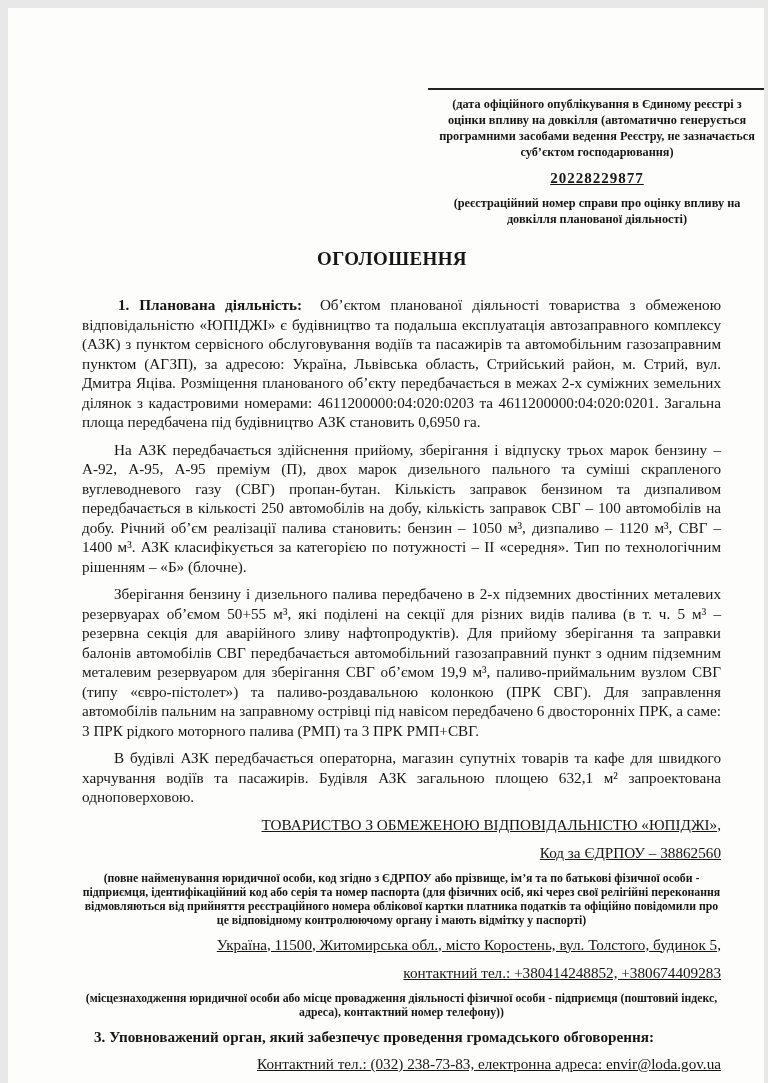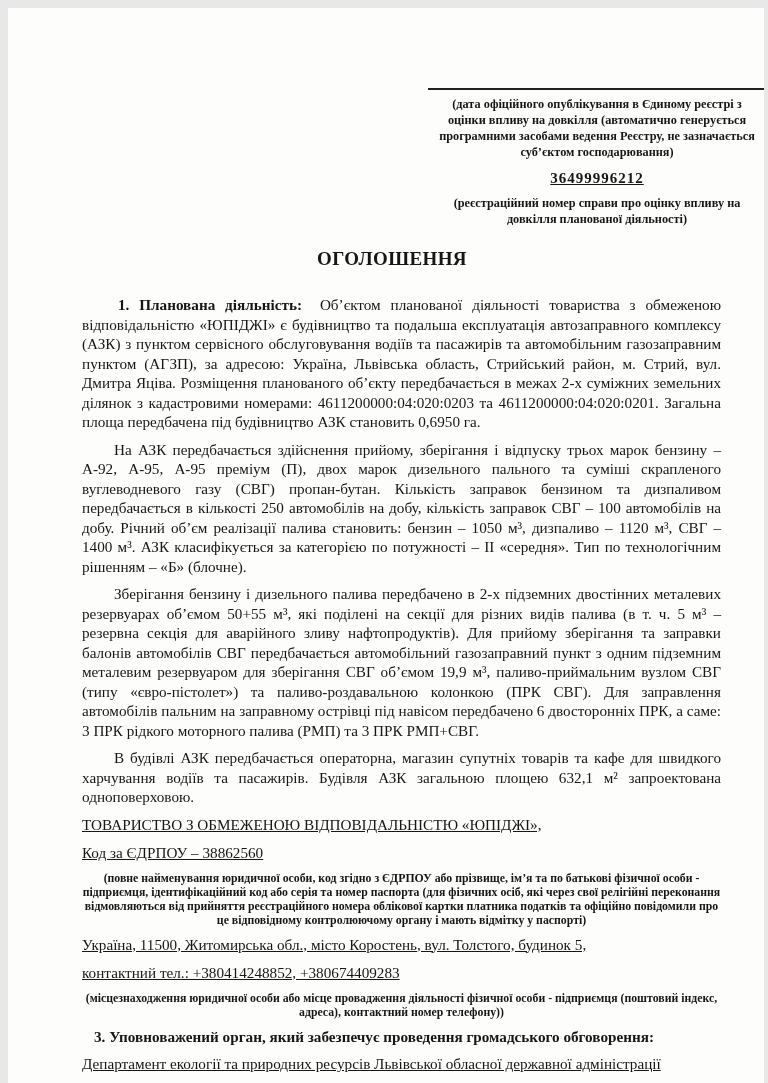--- a/index.html
+++ b/index.html
@@ -55,21 +55,21 @@
     line-height:19.5px;
     text-align:justify;
     text-indent:32px;
   }
   .b { font-weight:bold; }
   .gap { height:14px; }
 
   .center-line {
     font-size:15.2px;
     line-height:20px;
-    text-align:left;
+    text-align:right;
     text-decoration:underline;
   }
   .heading-line {
     font-size:15.2px;
     line-height:19.5px;
     font-weight:bold;
     text-indent:32px;
   }
   .heading-line.tight { text-indent:12px; }
   .small-note {
@@ -86,21 +86,21 @@
   .a3 { left:142px; bottom:0; width:22px; height:7px; background:#2b2b2b; }
   .a4 { left:193px; bottom:0; width:36px; height:5px; background:#686868; }
 </style>
 </head>
 <body>
 
 <div class="page">
 
   <div class="reg-block">
     <div>(дата офіційного опублікування в Єдиному реєстрі з оцінки впливу на довкілля (автоматично генерується програмними засобами ведення Реєстру, не зазначається суб’єктом господарювання)</div>
-    <div class="reg-number">36499996212</div>
+    <div class="reg-number">20228229877</div>
     <div class="reg-note-bottom">(реєстраційний номер справи про оцінку впливу на довкілля планованої діяльності)</div>
   </div>
 
   <div class="doc-title">ОГОЛОШЕННЯ</div>
 
   <div class="content">
 
 
     <div class="gap"></div>
 
@@ -118,21 +118,20 @@
 
     <div class="small-note">(повне найменування юридичної особи, код згідно з ЄДРПОУ або прізвище, ім’я та по батькові фізичної особи - підприємця, ідентифікаційний код або серія та номер паспорта (для фізичних осіб, які через свої релігійні переконання відмовляються від прийняття реєстраційного номера облікової картки платника податків та офіційно повідомили про це відповідному контролюючому органу і мають відмітку у паспорті)</div>
 
     <div class="center-line">Україна, 11500, Житомирська обл., місто Коростень, вул. Толстого, будинок 5,</div>
     <div class="center-line">контактний тел.: +380414248852, +380674409283</div>
 
     <div class="small-note">(місцезнаходження юридичної особи або місце провадження діяльності фізичної особи - підприємця (поштовий індекс, адреса), контактний номер телефону))</div>
 
     <div class="heading-line tight">3. Уповноважений орган, який забезпечує проведення громадського обговорення:</div>
 
-    <div class="center-line">Департамент екології та природних ресурсів Львівської обласної державної адміністрації</div>
     <div class="center-line">Контактний тел.: (032) 238-73-83, електронна адреса: envir@loda.gov.ua</div>
 
   </div>
 
   <div class="artifact a1"></div>
   <div class="artifact a2"></div>
   <div class="artifact a3"></div>
   <div class="artifact a4"></div>
 
 </div>

